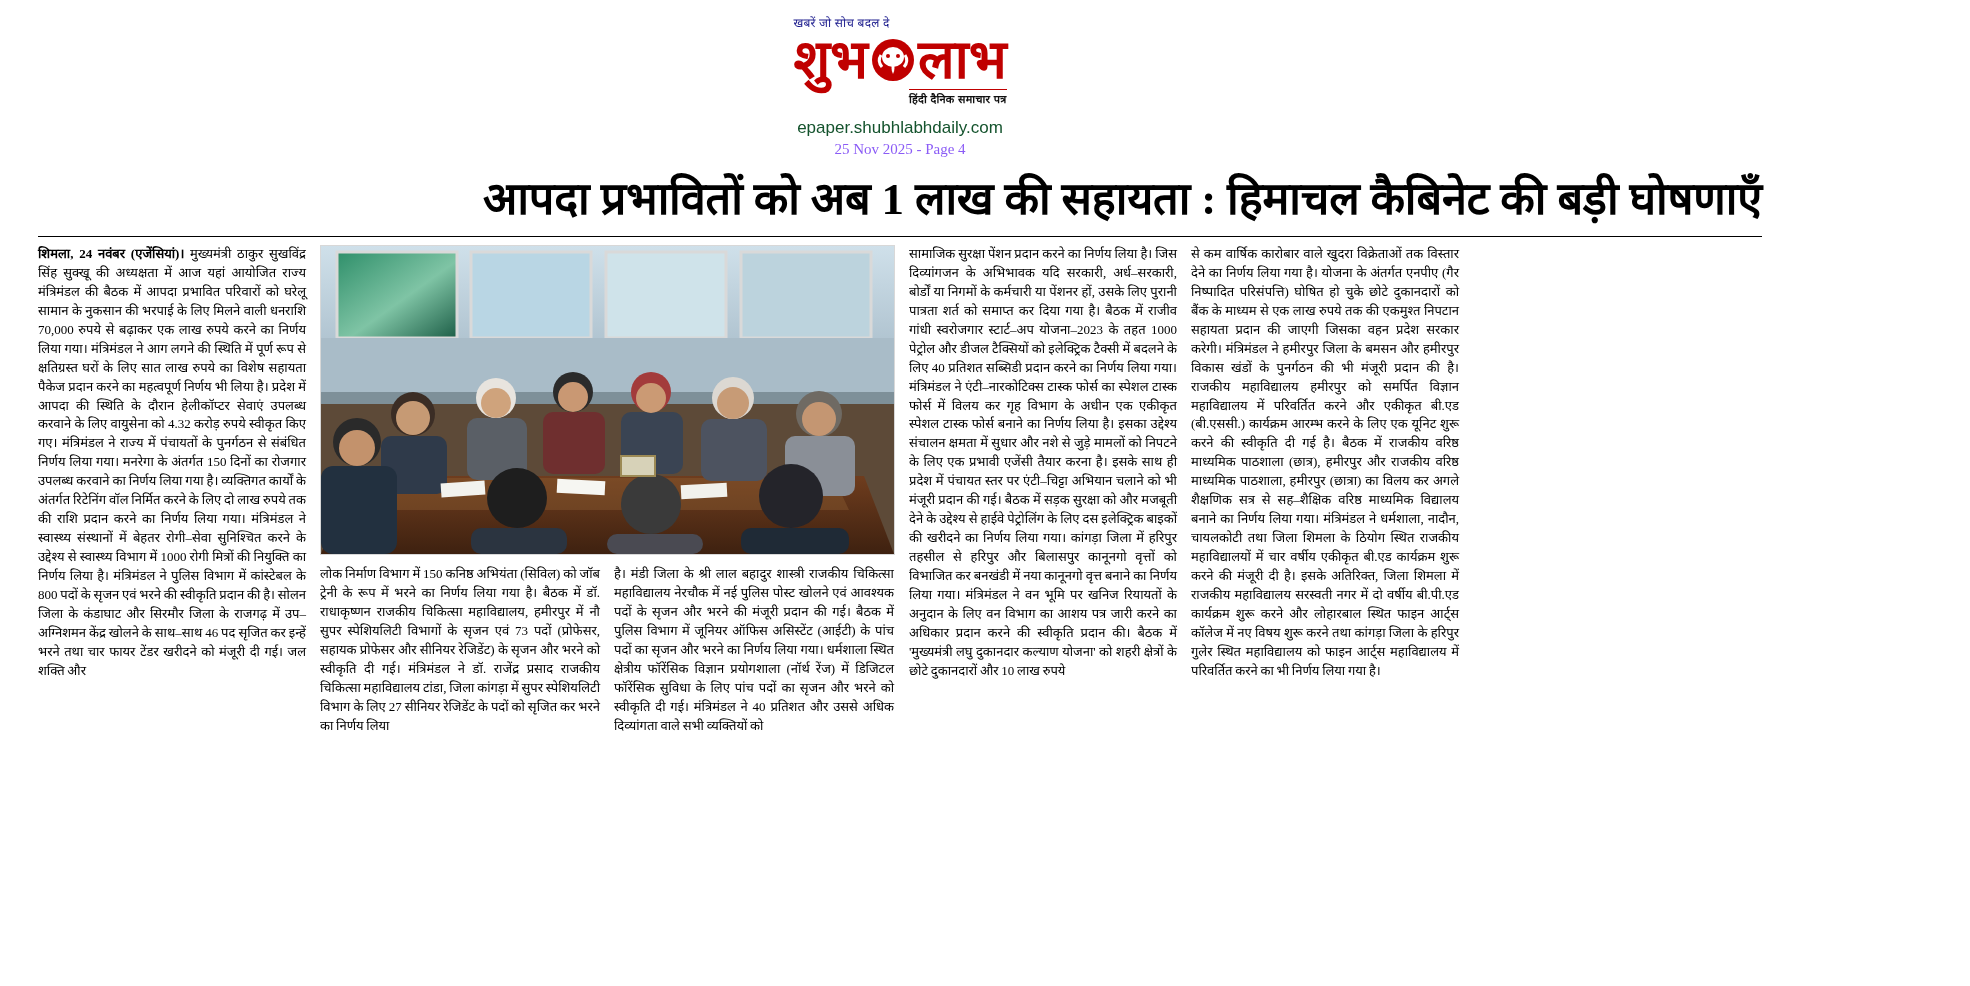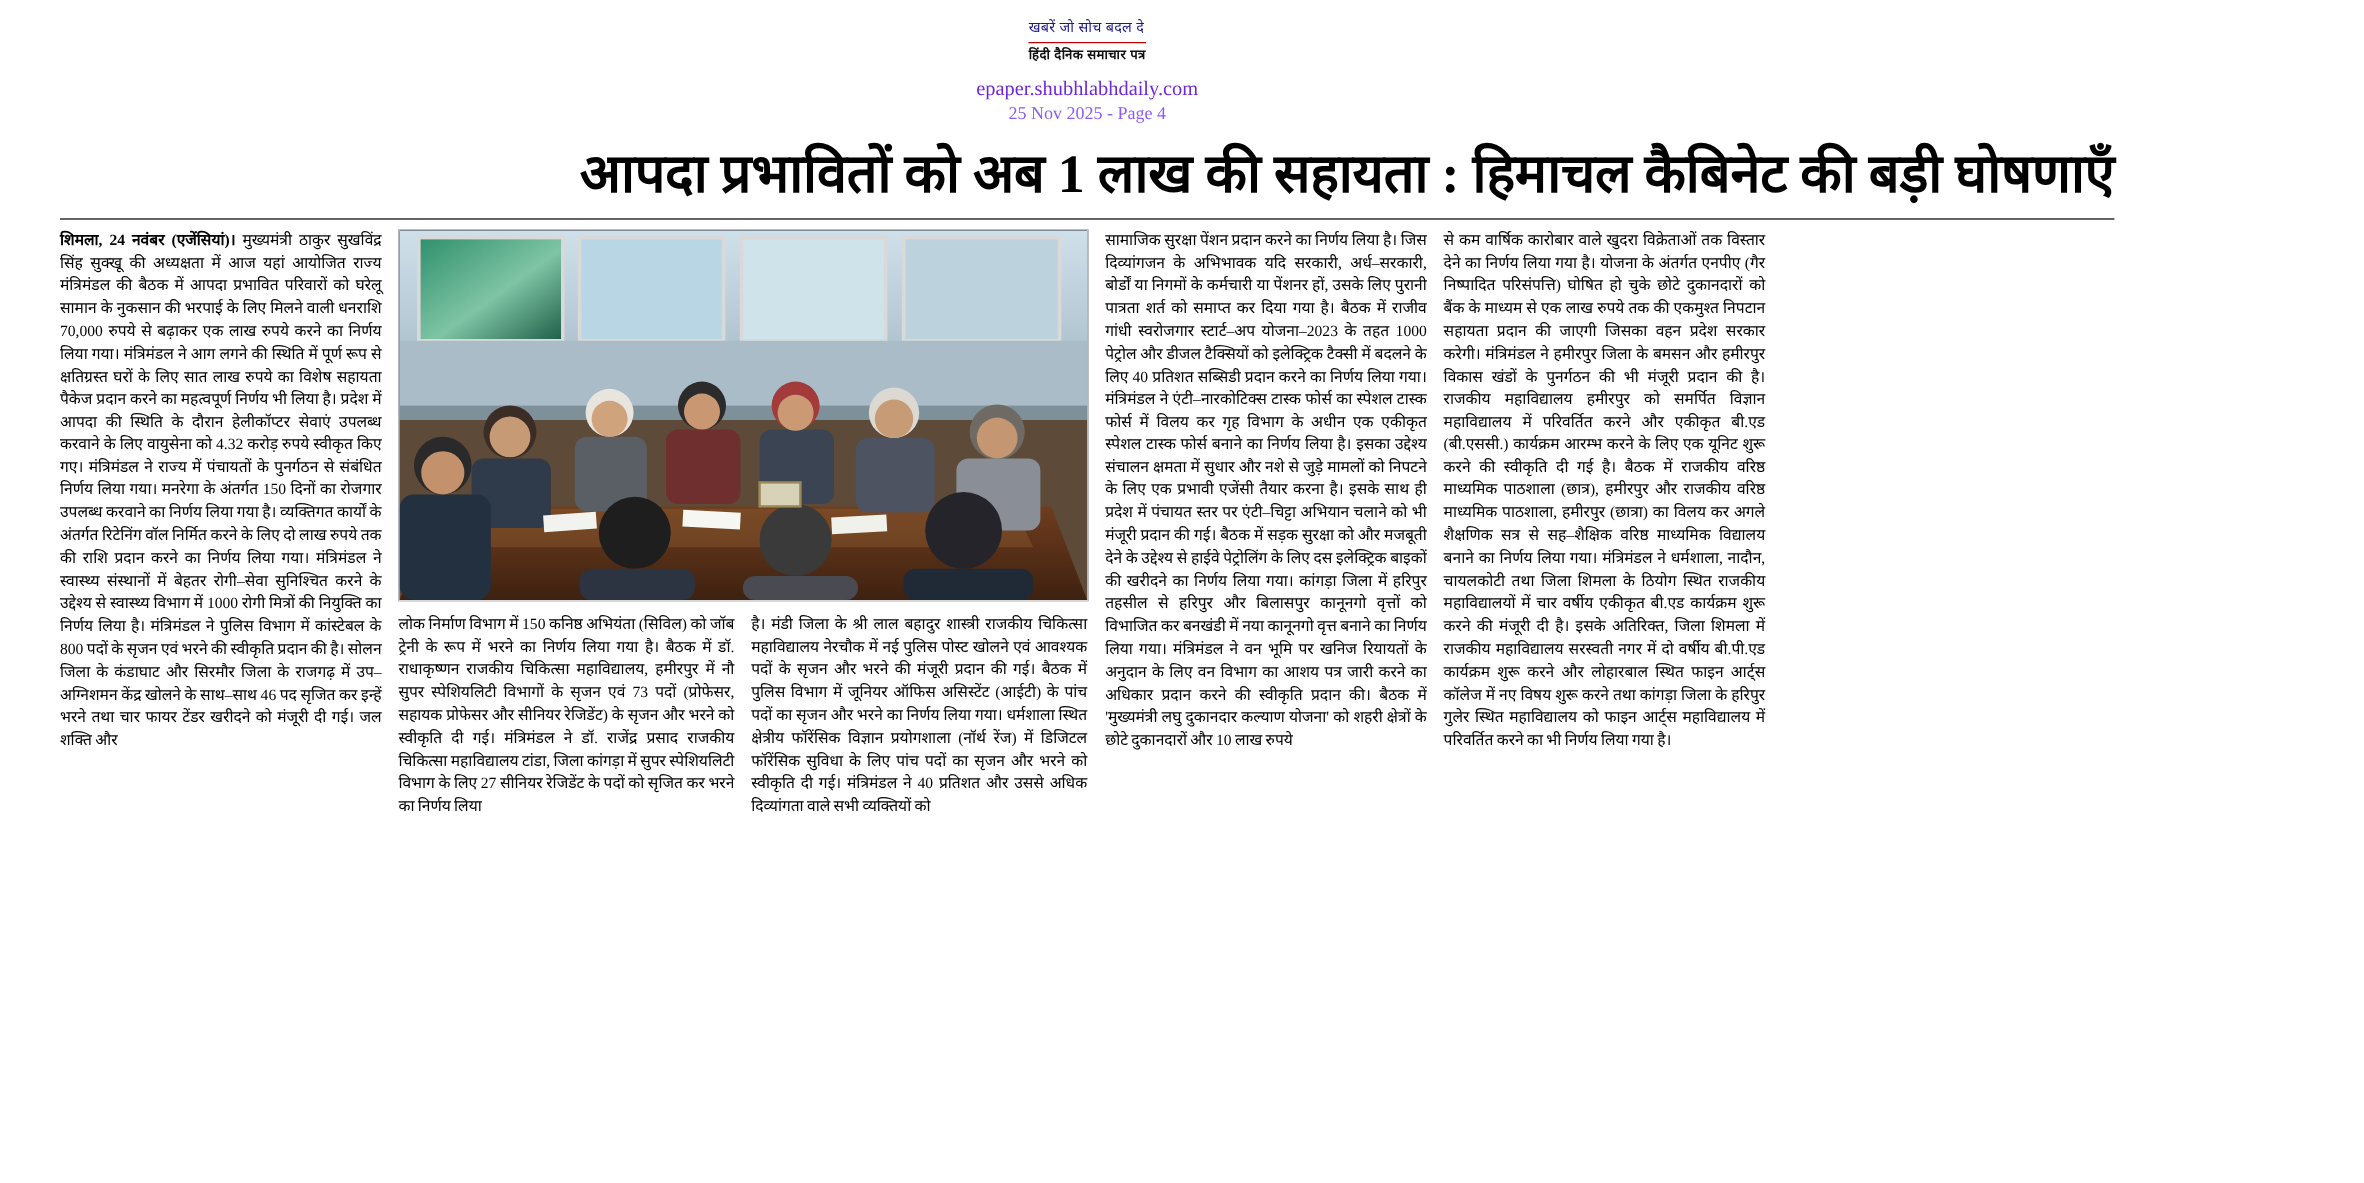--- a/index.html
+++ b/index.html
@@ -12,21 +12,21 @@
     height: 986px;
     font-family: "Liberation Serif", "DejaVu Serif", serif;
     color: #000000;
     overflow: hidden;
   }
   .page {
     position: relative;
     width: 1800px;
     height: 986px;
     box-sizing: border-box;
-    padding: 10px 38px 6px 50px;
+    padding: 10px 38px 6px 38px;
   }
 
   
   .masthead {
     display: flex;
     flex-direction: column;
     align-items: center;
     padding-top: 4px;
   }
   .logo-row {
@@ -70,23 +70,23 @@
     font-family: Liberation Sans, sans-serif;
     font-size: 11px;
     color: #111111;
     font-weight: bold;
     border-top: 1px solid #c00000;
     margin-top: 2px;
     padding-top: 1px;
     letter-spacing: 0.3px;
   }
   .epaper-url {
-    font-family: Liberation Serif, serif;
+    font-family: Liberation Sans, sans-serif;
     font-size: 17px;
-    color: #6d28d9;
+    color: #14532d;
     margin-top: 12px;
   }
   .epaper-date {
     font-family: "Liberation Serif", serif;
     font-size: 15px;
     color: #8b5cf6;
     margin-top: 3px;
   }
 
   
@@ -156,20 +156,35 @@
 </style>
 </head>
 <body>
 
 <div class="page">
 
   <div class="masthead">
     <div class="logo-row">
       <div class="logo-right">
         <div class="logo-tagline">खबरें जो सोच बदल दे</div>
+        <div class="logo-main">
+          <span class="logo-word">शुभ</span>
+          <span class="logo-symbol">
+            <svg width="46" height="46" viewBox="0 0 46 46" aria-hidden="true">
+              <circle cx="23" cy="23" r="21" fill="#c00000"></circle>
+              <ellipse cx="23" cy="20" rx="11" ry="10" fill="#ffffff"></ellipse>
+              <path d="M23 24 q-3 8 0 13 q3 -5 0 -13 z" fill="#ffffff"></path>
+              <circle cx="18" cy="19" r="2" fill="#c00000"></circle>
+              <circle cx="28" cy="19" r="2" fill="#c00000"></circle>
+              <path d="M11 18 q-4 6 1 12" stroke="#ffffff" stroke-width="3" fill="none"></path>
+              <path d="M35 18 q4 6 -1 12" stroke="#ffffff" stroke-width="3" fill="none"></path>
+            </svg>
+          </span>
+          <span class="logo-word">लाभ</span>
+        </div>
         <div class="logo-sub" style="align-self:flex-end;">हिंदी दैनिक समाचार पत्र</div>
       </div>
     </div>
     <div class="epaper-url">epaper.shubhlabhdaily.com</div>
     <div class="epaper-date">25 Nov 2025 - Page 4</div>
   </div>
 
   <h1 class="headline">आपदा प्रभावितों को अब 1 लाख की सहायता : हिमाचल कैबिनेट की बड़ी घोषणाएँ</h1>
   <hr class="rule">
 

